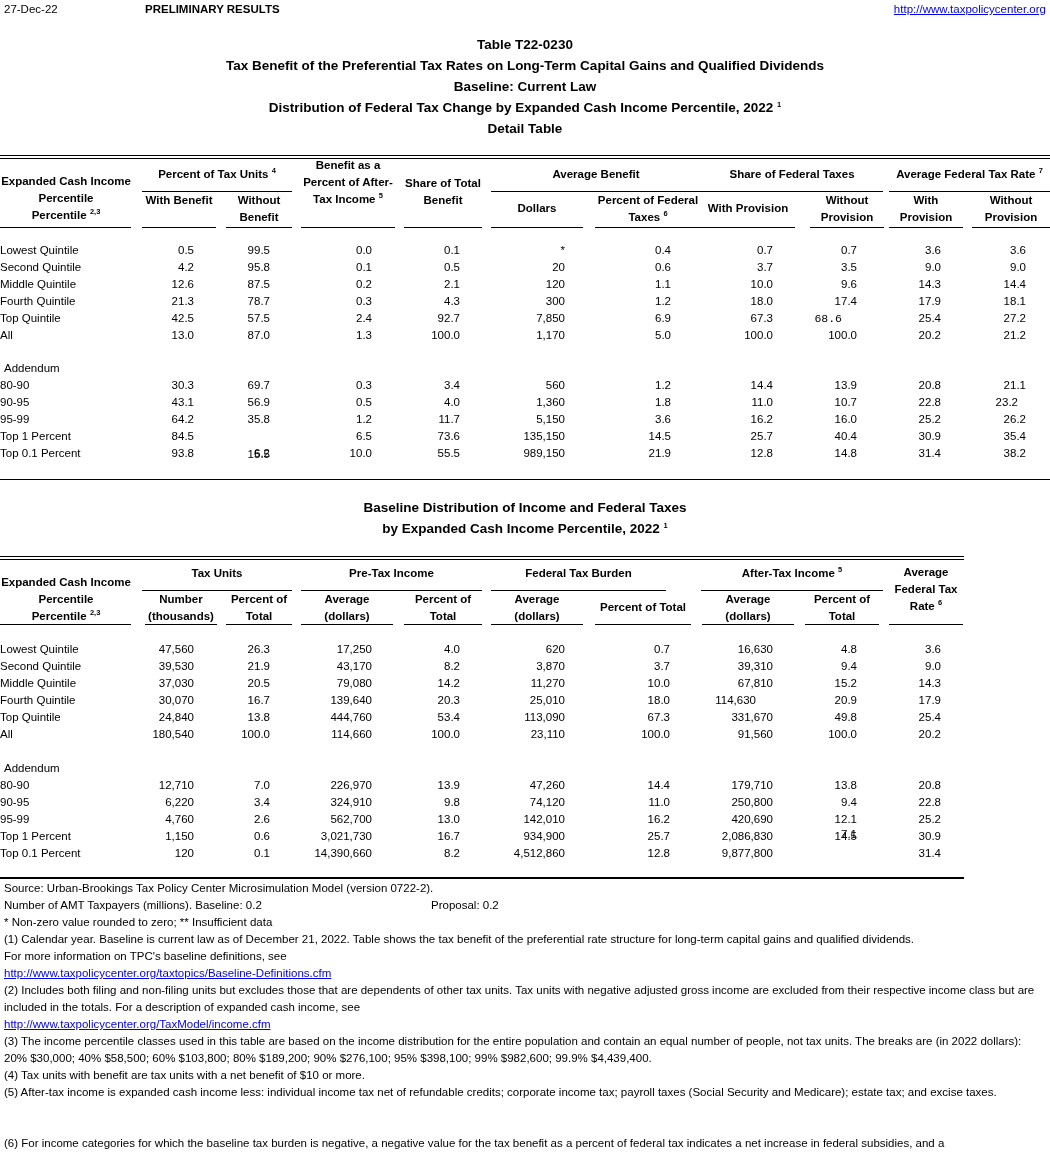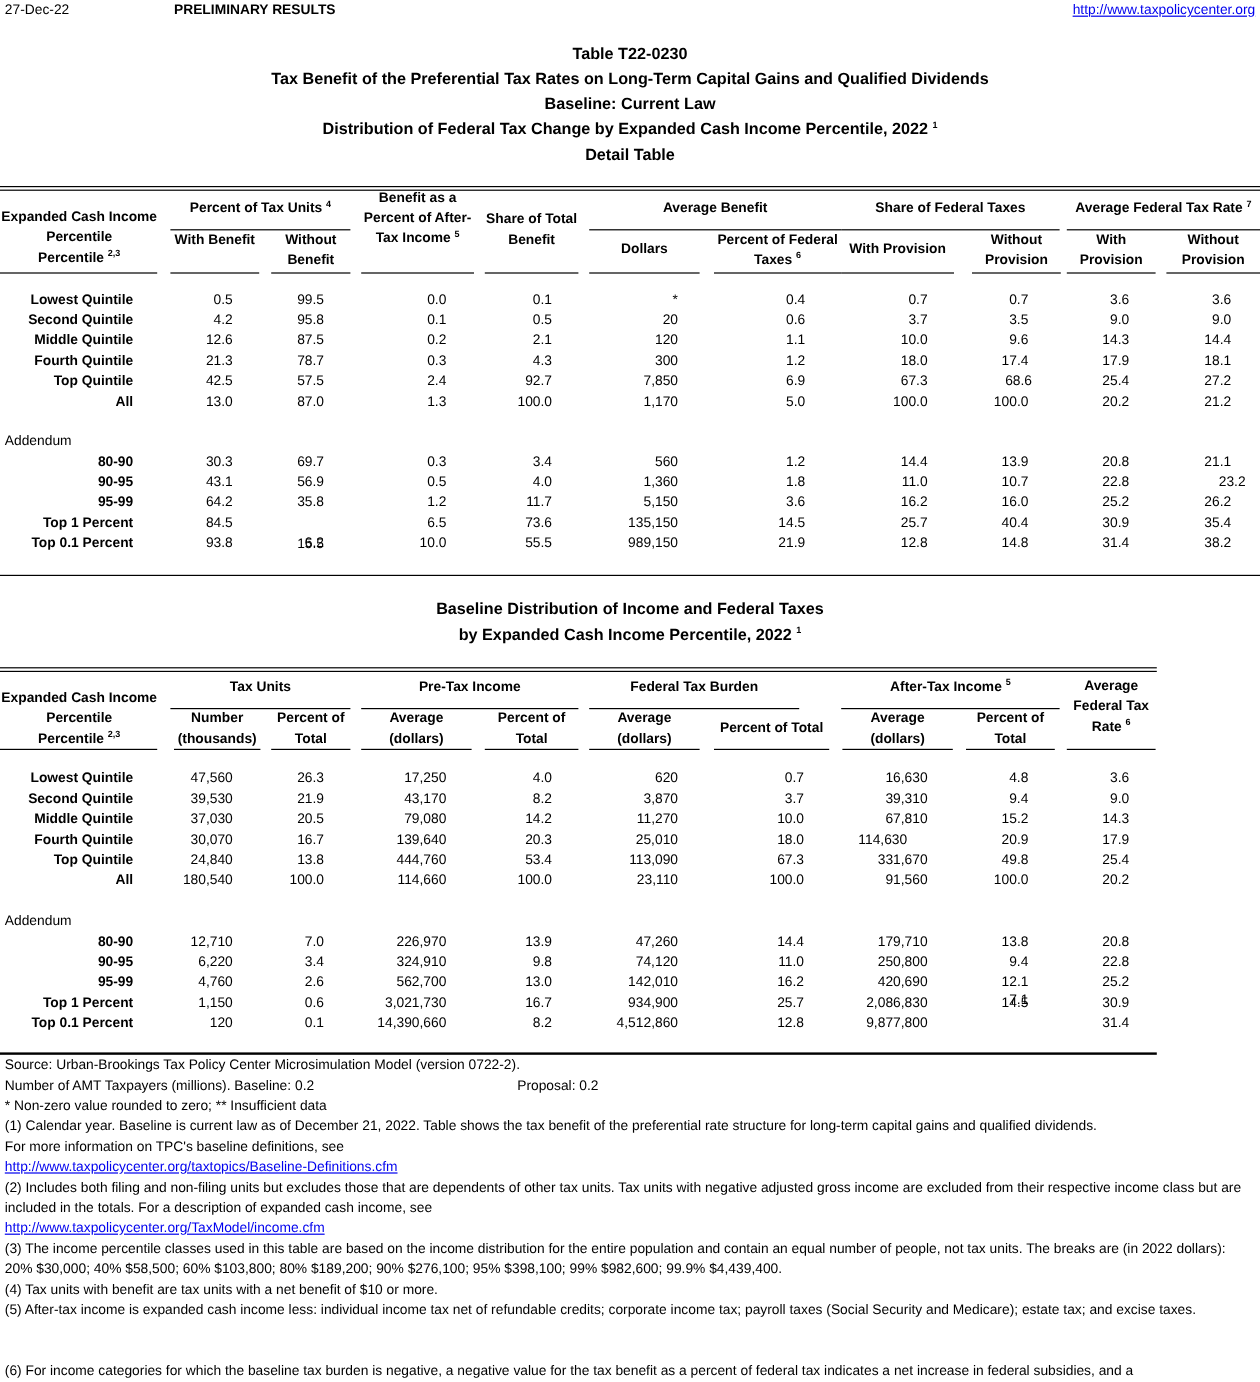--- a/index.html
+++ b/index.html
@@ -9,21 +9,21 @@
     color: #000; font-size: 11.5px;
   }
   .abs { position: absolute; }
   .bold { font-weight: bold; }
   a.link { color: #0000ee; text-decoration: underline; }
   .title-line { position: absolute; left: 0; width: 1050px; text-align: center; font-weight: bold; font-size: 13.5px; }
   sup { font-size: 7.5px; vertical-align: super; line-height: 0; }
   .rule { position: absolute; height: 0; border-top: 1px solid #000; }
   .hdr { position: absolute; text-align: center; font-weight: bold; font-size: 11.5px; line-height: 17px; }
   .ul { position: absolute; height: 0; border-top: 1px solid #000; }
-  .lbl { position: absolute; text-align: right; font-weight: bold; font-size: 11.5px; }
+  .lbl { position: absolute; font-weight: normal; font-size: 11.5px; }
   .num { position: absolute; text-align: right; font-size: 11.5px; }
   .note { position: absolute; left: 4px; font-size: 11.5px; line-height: 17px; white-space: nowrap; }
   .note.wrap { white-space: normal; width: 1042px; }
 </style>
 </head>
 <body>
 
 <div class="abs" style="left:4px;top:3px;">27-Dec-22</div>
 <div class="abs bold" style="left:145px;top:3px;">PRELIMINARY RESULTS</div>
 <a class="abs link" style="right:4px;top:3px;">http://www.taxpolicycenter.org</a>
@@ -130,21 +130,21 @@
       </div>
       <div>
         <div class="lbl" style="left: 0px; width: 111px; top: 312px;">Top Quintile</div>
         <div class="num" style="right: 856px; top: 312px;">42.5</div>
         <div class="num" style="right: 780px; top: 312px;">57.5</div>
         <div class="num" style="right: 678px; top: 312px;">2.4</div>
         <div class="num" style="right: 590px; top: 312px;">92.7</div>
         <div class="num" style="right: 485px; top: 312px;">7,850</div>
         <div class="num" style="right: 379px; top: 312px;">6.9</div>
         <div class="num" style="right: 277px; top: 312px;">67.3</div>
-        <div class="num" style="right: 190px; top: 312px;">68.6</div>
+        <div class="num" style="right: 208px; top: 312px; font-family: Liberation Mono, monospace;">68.6</div>
         <div class="num" style="right: 109px; top: 312px;">25.4</div>
         <div class="num" style="right: 24px; top: 312px;">27.2</div>
       </div>
       <div>
         <div class="lbl" style="left: 0px; width: 111px; top: 329px;">All</div>
         <div class="num" style="right: 856px; top: 329px;">13.0</div>
         <div class="num" style="right: 780px; top: 329px;">87.0</div>
         <div class="num" style="right: 678px; top: 329px;">1.3</div>
         <div class="num" style="right: 590px; top: 329px;">100.0</div>
         <div class="num" style="right: 485px; top: 329px;">1,170</div>
@@ -171,21 +171,21 @@
         <div class="lbl" style="left: 0px; width: 111px; top: 396px;">90-95</div>
         <div class="num" style="right: 856px; top: 396px;">43.1</div>
         <div class="num" style="right: 780px; top: 396px;">56.9</div>
         <div class="num" style="right: 678px; top: 396px;">0.5</div>
         <div class="num" style="right: 590px; top: 396px;">4.0</div>
         <div class="num" style="right: 485px; top: 396px; margin-left: 20px;">1,360</div>
         <div class="num" style="right: 379px; top: 396px;">1.8</div>
         <div class="num" style="right: 277px; top: 396px;">11.0</div>
         <div class="num" style="right: 193px; top: 396px;">10.7</div>
         <div class="num" style="right: 109px; top: 396px;">22.8</div>
-        <div class="num" style="right: 12px; top: 396px; margin-left: 37px;">23.2</div>
+        <div class="num" style="right: 32px; top: 396px; margin-left: 37px;">23.2</div>
       </div>
       <div>
         <div class="lbl" style="left: 0px; width: 111px; top: 413px;">95-99</div>
         <div class="num" style="right: 856px; top: 413px;">64.2</div>
         <div class="num" style="right: 780px; top: 413px;">35.8</div>
         <div class="num" style="right: 678px; top: 413px;">1.2</div>
         <div class="num" style="right: 590px; top: 413px;">11.7</div>
         <div class="num" style="right: 485px; top: 413px;">5,150</div>
         <div class="num" style="right: 379px; top: 413px;">3.6</div>
         <div class="num" style="right: 277px; top: 413px;">16.2</div>

